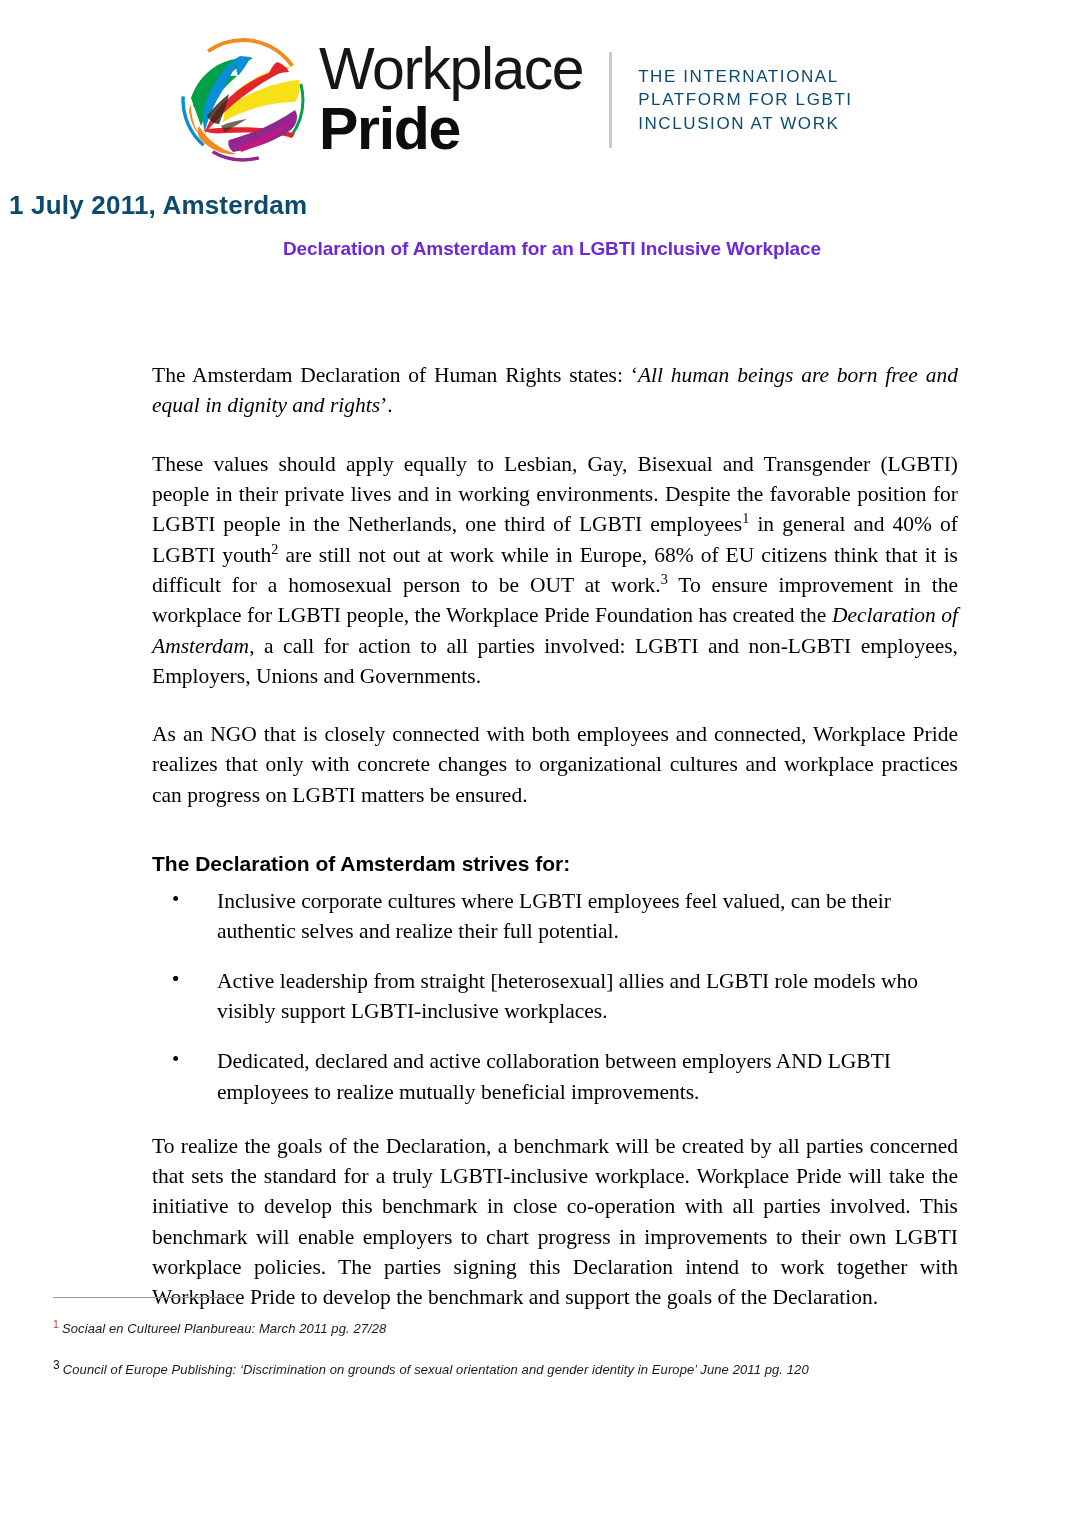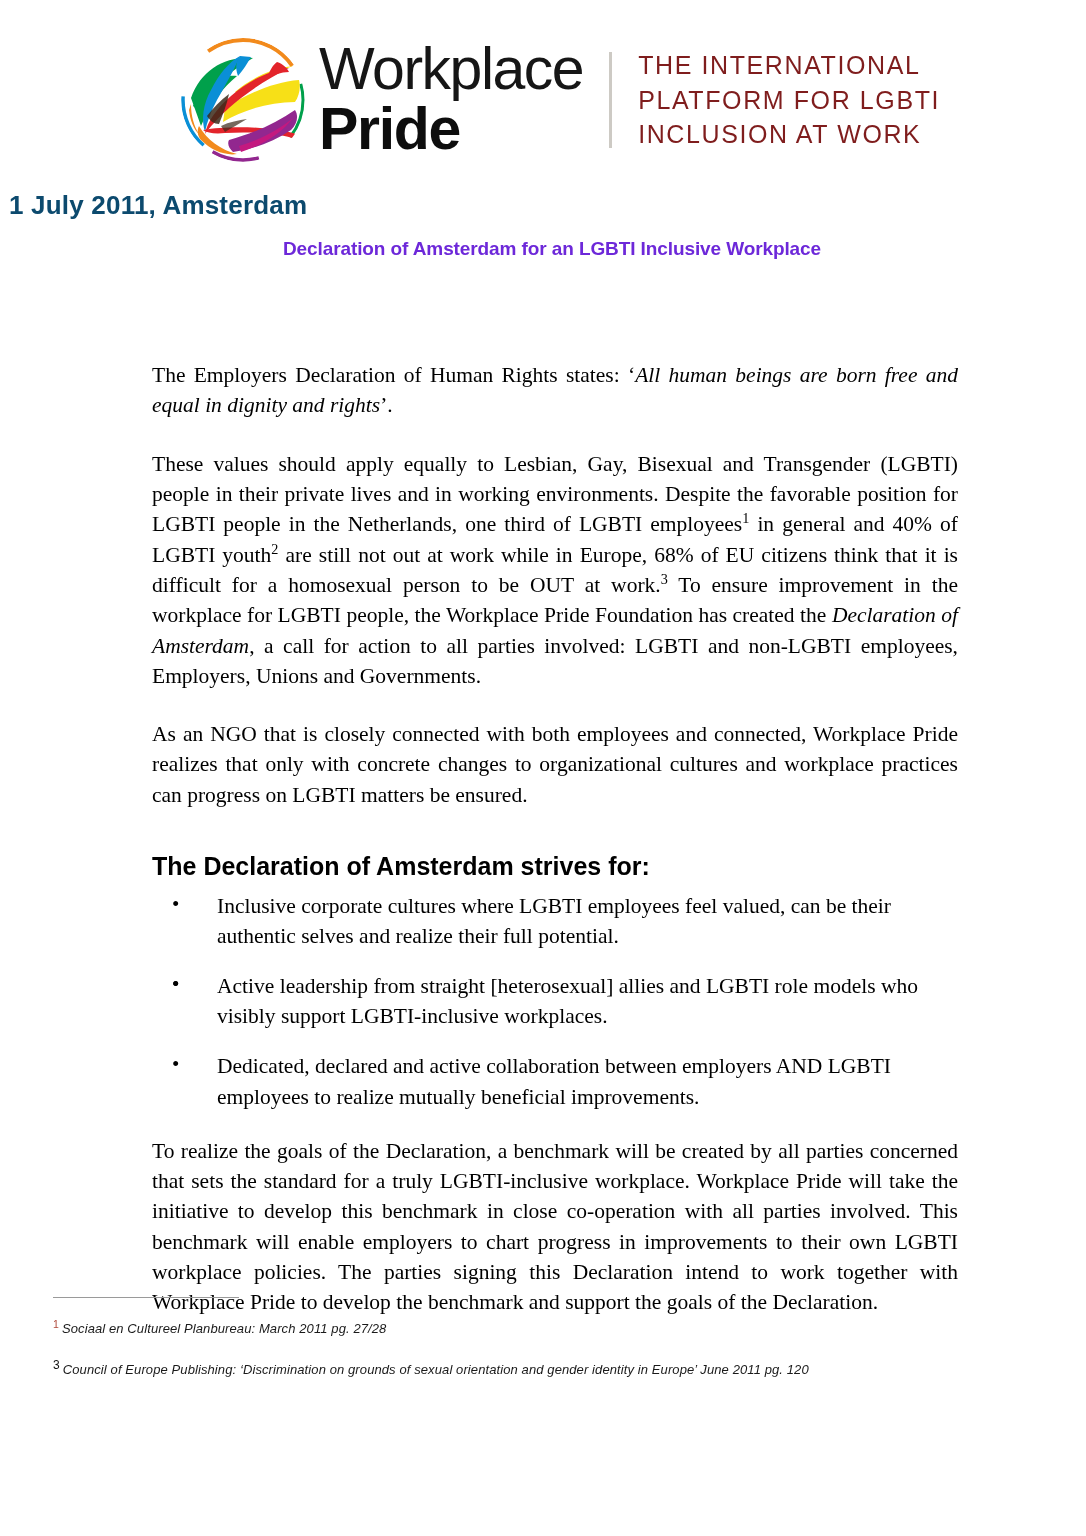--- a/index.html
+++ b/index.html
@@ -79,24 +79,24 @@
     height: 96px;
     background: #cdcac4;
     margin-left: 26px;
     margin-right: 26px;
     flex: none;
   }
 
   .tagline {
     font-family: "Liberation Sans", sans-serif;
     font-weight: 300;
-    font-size: 25px;
+    font-size: 17px;
     line-height: 1.38;
     letter-spacing: 1.6px;
-    color: #7f1d1d;
+    color: #0c4a6e;
     white-space: pre;
     flex: none;
   }
 
   
   .doc-date {
     position: absolute;
     left: 0;
     top: 190px;
     width: 1086px;
@@ -145,21 +145,21 @@
   .it { font-style: italic; }
   sup.fn {
     font-size: 0.66em;
     vertical-align: super;
     line-height: 0;
   }
 
   .strives-head {
     font-family: "Liberation Sans", sans-serif;
     font-weight: bold;
-    font-size: 25px;
+    font-size: 21px;
     color: #000;
     margin: 42px 0 0 0;
   }
 
   ul.bullets {
     list-style: none;
     margin: 10px 0 0 0;
     padding: 0;
   }
   ul.bullets li {
@@ -299,21 +299,21 @@
     </div>
   </div>
 
   <div class="doc-date">1 July  2011, Amsterdam</div>
 
   <div class="doc-title">Declaration of Amsterdam for an LGBTI Inclusive Workplace</div>
 
   <div class="content">
 
 
-    <p class="body"><span>The Employers Declaration of Human Rights states: ‘</span><span class="it">All human beings are born free and equal in dignity and rights</span><span>’.</span></p>
+    <p class="body"><span>The Amsterdam Declaration of Human Rights states: ‘</span><span class="it">All human beings are born free and equal in dignity and rights</span><span>’.</span></p>
 
     <p class="body gap"><span>These values should apply equally to Lesbian, Gay, Bisexual and Transgender (LGBTI) people in their private lives and in working environments. Despite the favorable position for LGBTI people in the Netherlands, one third of LGBTI employees</span><sup class="fn">1</sup><span> in general and 40% of LGBTI youth</span><sup class="fn">2</sup><span> are still not out at work while in Europe, 68% of EU citizens think that it is difficult for a homosexual person to be OUT at work.</span><sup class="fn">3</sup><span> To ensure improvement in the workplace for LGBTI people, the Workplace Pride Foundation has created the </span><span class="it">Declaration of Amsterdam</span><span>, a call for action to all parties involved: LGBTI and non-LGBTI employees, Employers, Unions and Governments.</span></p>
 
     <p class="body gap">As an NGO that is closely connected with both employees and connected, Workplace Pride realizes that only with concrete changes to organizational cultures and workplace practices can progress on LGBTI matters be ensured.</p>
 
     <div class="strives-head">The Declaration of Amsterdam strives for:</div>
 
     <ul class="bullets">
       <li>
         <span class="dot">•</span><span>Inclusive corporate cultures where LGBTI employees feel valued, can be their authentic selves and realize their full potential.</span>

